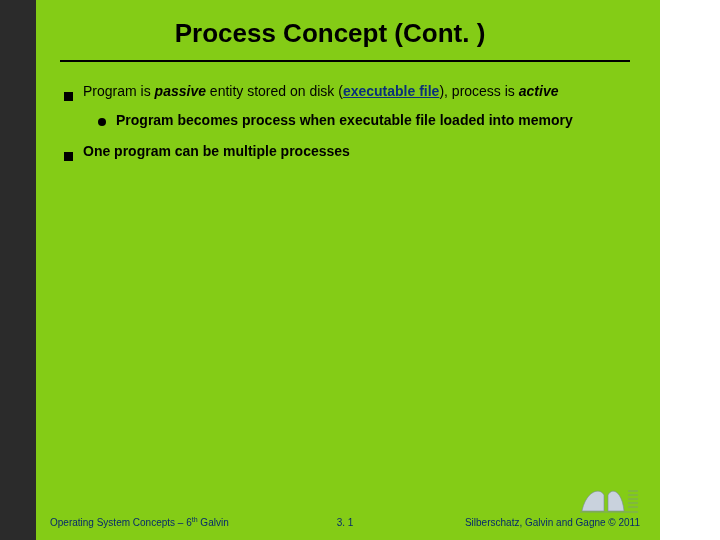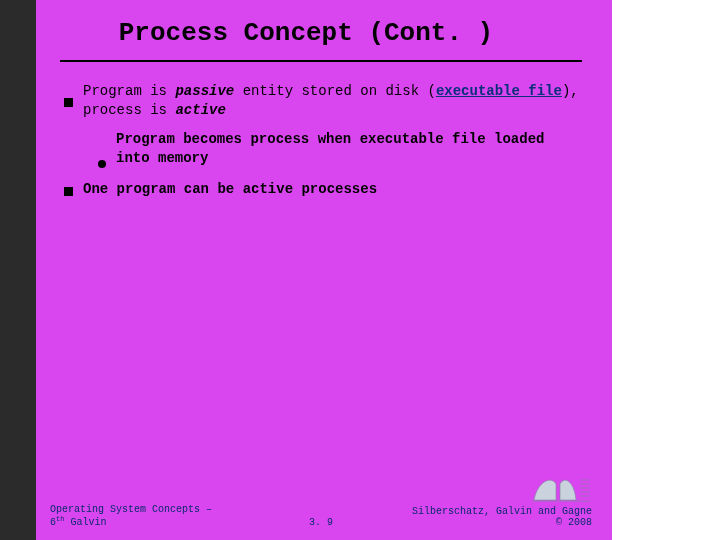--- a/index.html
+++ b/index.html
@@ -1,23 +1,22 @@
 <!DOCTYPE html>
 <html><head>
 <meta charset="utf-8">
 <style>
   * { box-sizing: border-box; margin: 0; padding: 0; }
   html, body { width: 720px; height: 540px; font-family: Arial, Helvetica, sans-serif; background: #fff; }
   .slide {
     position: relative;
-    width: 612px;
+    width: 660px;
     height: 540px;
-    background: #d946ef;
+    background: #84cc16;
     overflow: hidden;
-    font-family: Liberation Mono, monospace;
   }
   .sideband {
     position: absolute;
     left: 0; top: 0;
     width: 36px;
     height: 100%;
     background: #2b2b2b;
   }
   .title {
     position: absolute;
@@ -36,33 +35,33 @@
   }
   .content {
     position: absolute;
     left: 64px; right: 30px; top: 82px;
     color: #000;
     font-size: 14px;
     line-height: 1.35;
   }
   .b1 {
     display: flex;
-    align-items: center;
+    align-items: flex-end;
     margin-bottom: 10px;
   }
   .b1 .sq {
     flex: 0 0 auto;
     width: 9px; height: 9px;
     background: #000;
     margin-top: 4px;
     margin-right: 10px;
   }
   .b2 {
     display: flex;
-    align-items: flex-end;
+    align-items: center;
     margin: 6px 0 12px 34px;
   }
   .b2 .dot {
     flex: 0 0 auto;
     width: 8px; height: 8px;
     border-radius: 50%;
     background: #000;
     margin-top: 4px;
     margin-right: 10px;
   }
@@ -108,42 +107,42 @@
     </div>
 
     <div class="b2">
       <span class="dot"></span>
       <span class="txt bold">Program becomes process when executable file loaded into memory</span>
     </div>
 
 
     <div class="b1">
       <span class="sq"></span>
-      <span class="txt bold">One program can be active processes</span>
+      <span class="txt bold">One program can be multiple processes</span>
     </div>
 
 
   </div>
 
   <div class="footer">
     <div class="left">
       <span>Operating System Concepts – 6</span><span class="sup">th</span><span> Galvin</span>
     </div>
-    <div class="center">3. 9</div>
+    <div class="center">3. 1</div>
     <div class="right">
       <div class="dino">
         <svg viewBox="0 0 62 34">
           <g stroke="#7a8aa0" stroke-width="0.6" fill="none">
             <path d="M4 30 C 8 10, 22 6, 26 14 L 26 30 Z" fill="#c9d2dd"></path>
             <path d="M30 30 L 30 14 C 34 6, 44 10, 46 30 Z" fill="#c9d2dd"></path>
             <line x1="50" y1="10" x2="60" y2="10"></line>
             <line x1="50" y1="14" x2="60" y2="14"></line>
             <line x1="50" y1="18" x2="60" y2="18"></line>
             <line x1="50" y1="22" x2="60" y2="22"></line>
             <line x1="50" y1="26" x2="60" y2="26"></line>
             <line x1="2" y1="31" x2="60" y2="31"></line>
           </g>
         </svg>
       </div>
-      <span>Silberschatz, Galvin and Gagne © 2008</span>
+      <span>Silberschatz, Galvin and Gagne © 2011</span>
     </div>
   </div>
 </div>
 
 </body></html>

